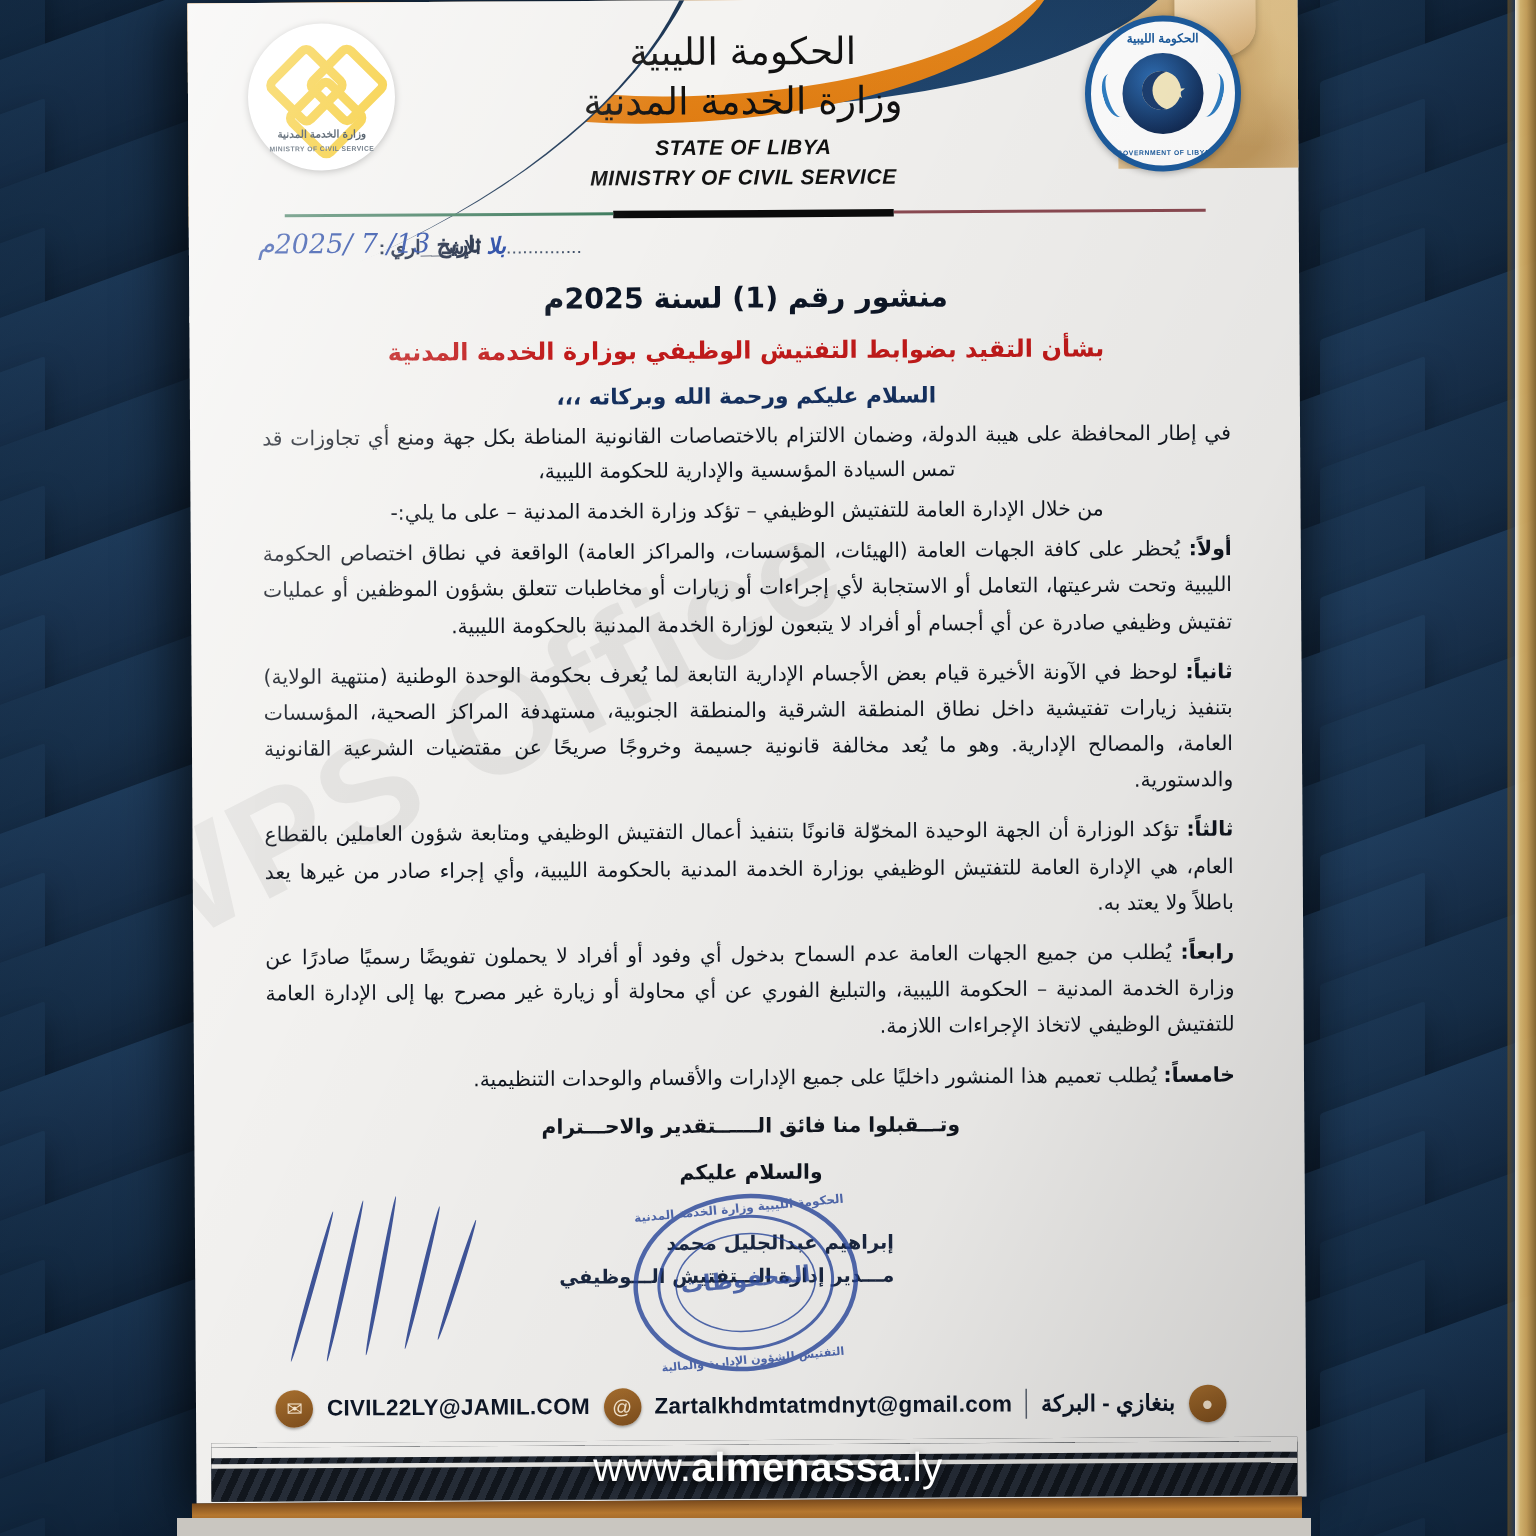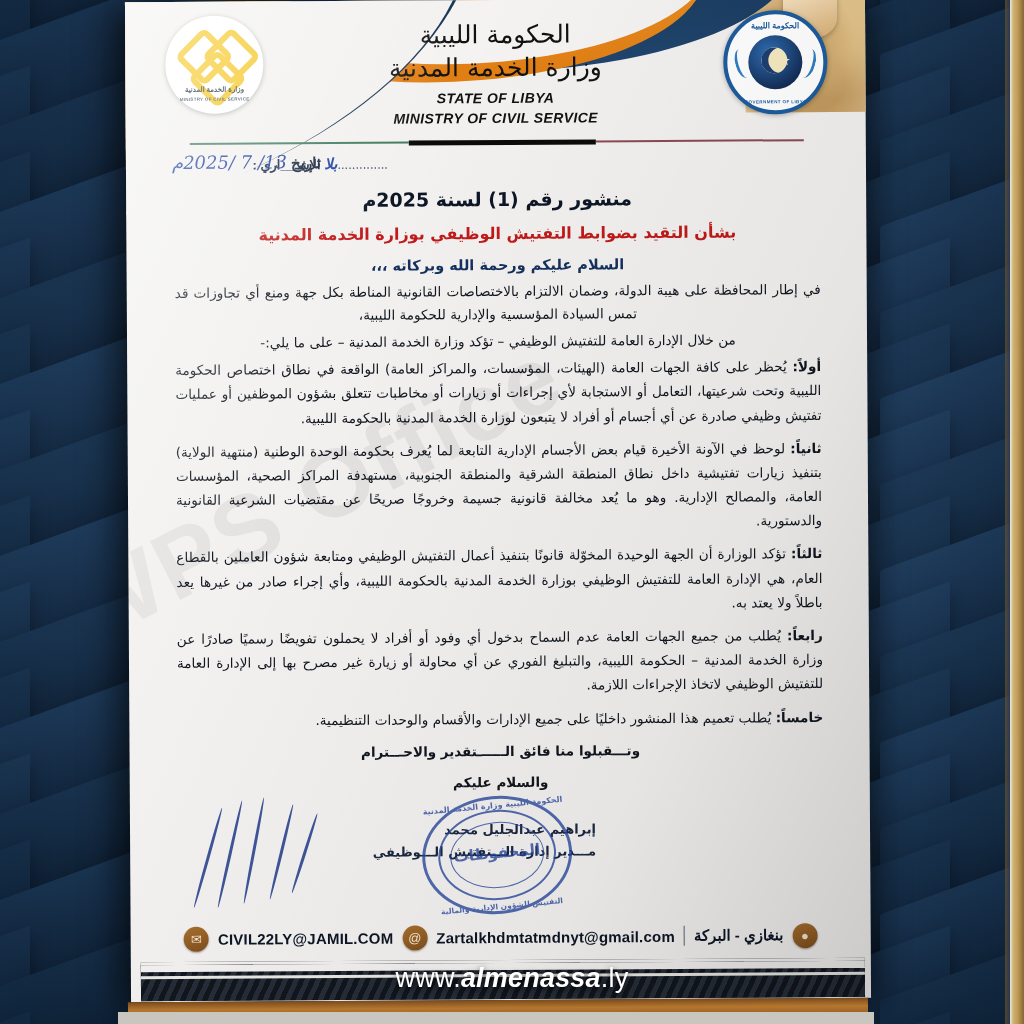--- a/index.html
+++ b/index.html
@@ -265,21 +265,21 @@
     box-shadow:inset 0 7px 0 0 #f2f1ef;
   }
   #footband .split{position:absolute;left:0;right:0;top:11px;height:3px;background:#e9e8e5;}
 
   
   #urlmark{
     position:absolute;left:0;right:0;top:963px;text-align:center;
     font-family:"Liberation Sans",sans-serif;font-size:27px;color:#ffffff;
     text-shadow:0 2px 6px rgba(0,0,0,.85);z-index:40;direction:ltr;letter-spacing:.2px;
   }
-  #urlmark b{font-weight:bold;font-style:italic;}
+  #urlmark b{font-weight:bold;}
 
   
   #wood{
     position:absolute;left:128px;width:740px;top:1000px;height:20px;
     background:linear-gradient(180deg,#7a4a1c,#b5772f 40%,#8a5520 100%);
     transform:rotate(-0.35deg);
   }
   #floorstrip{
     position:absolute;left:118px;right:150px;top:1012px;height:12px;background:#c9c6c0;
   }

